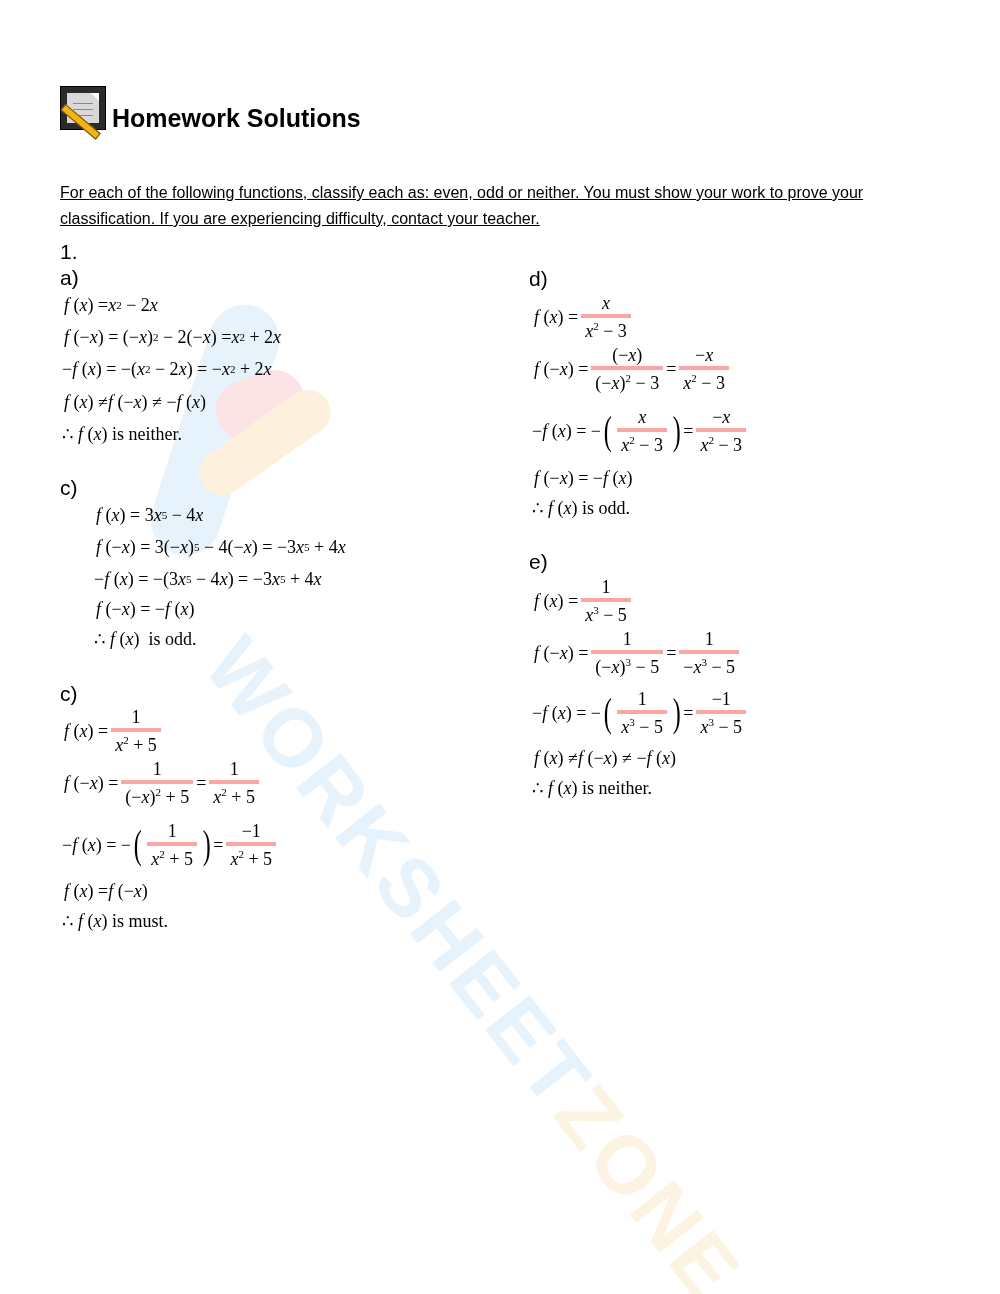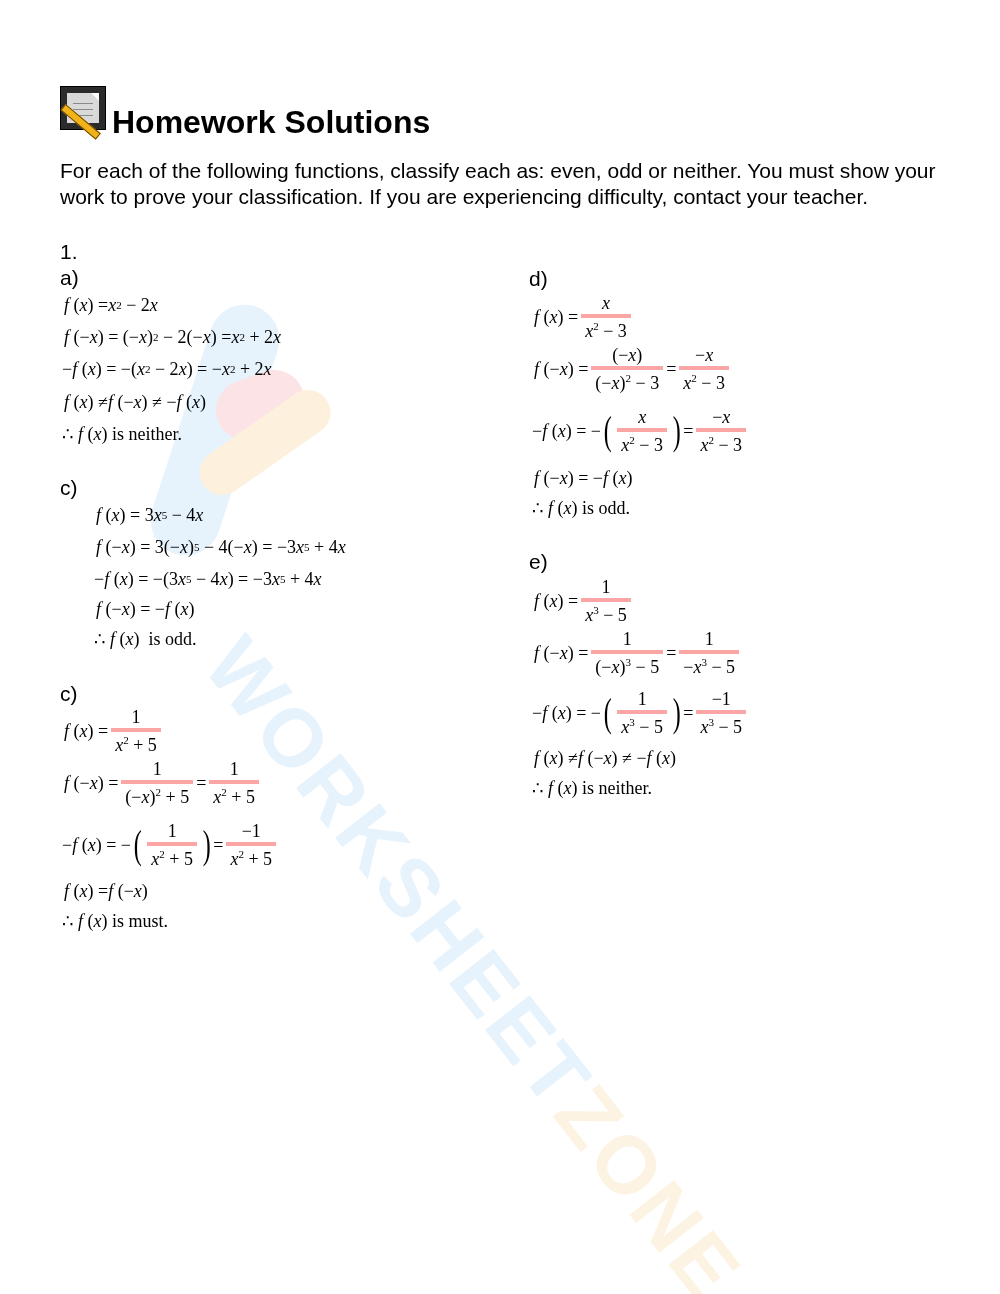--- a/index.html
+++ b/index.html
@@ -14,23 +14,23 @@
   .wm-text { left: 260px; top: 620px; font-family: "Liberation Sans", sans-serif; font-weight: bold; font-size: 82px; letter-spacing: 4px; transform: rotate(52deg); transform-origin: left top; white-space: nowrap; }
   .wm-text .b { color: #e6f3fc; }
   .wm-text .o { color: #fdf3e2; }
 
   
   .icon-box { position: absolute; left: 60px; top: 86px; width: 44px; height: 42px; background: #2b2b2b; border: 1px solid #000; }
   .icon-box .paper { position: absolute; left: 6px; top: 6px; width: 32px; height: 30px; background: #d9d9d9; }
   .icon-box .paper:after { content: ""; position: absolute; right: 0; top: 0; border-style: solid; border-width: 0 8px 8px 0; border-color: transparent #fff transparent transparent; }
   .icon-box .line { position: absolute; left: 12px; height: 1px; width: 20px; background: #8a8a8a; }
   .icon-box .pencil { position: absolute; left: 2px; top: 16px; width: 44px; height: 6px; background: #f2b31a; transform: rotate(40deg); transform-origin: left center; border: 1px solid #6b4a00; }
-  .title { position: absolute; left: 112px; top: 104px; font-size: 32px; font-weight: bold; }
+  .title { position: absolute; left: 112px; top: 104px; font-size: 25px; font-weight: bold; }
 
-  .intro { position: absolute; left: 60px; top: 158px; width: 880px; font-size: 21px; line-height: 26px; }
+  .intro { position: absolute; left: 60px; top: 180px; width: 880px; font-size: 16px; line-height: 26px; text-decoration: underline; }
   .num { position: absolute; left: 60px; top: 240px; font-size: 21px; }
   .label { position: absolute; font-size: 21px; }
 
   
   .m { position: absolute; font-family: "Liberation Serif", serif; font-size: 18px; white-space: nowrap; line-height: 1; display: flex; align-items: center; }
   .m i { font-style: italic; }
   .frac { display: inline-flex; flex-direction: column; align-items: center; vertical-align: middle; margin: 0 3px; }
   .frac .n { padding: 0 4px 2px; }
   .frac .d { border-top: 4px solid #fca5a5; padding: 3px 4px 0; }
   .paren { font-size: 40px; font-weight: 100; line-height: 1; transform: scaleX(0.6); display: inline-block; }

